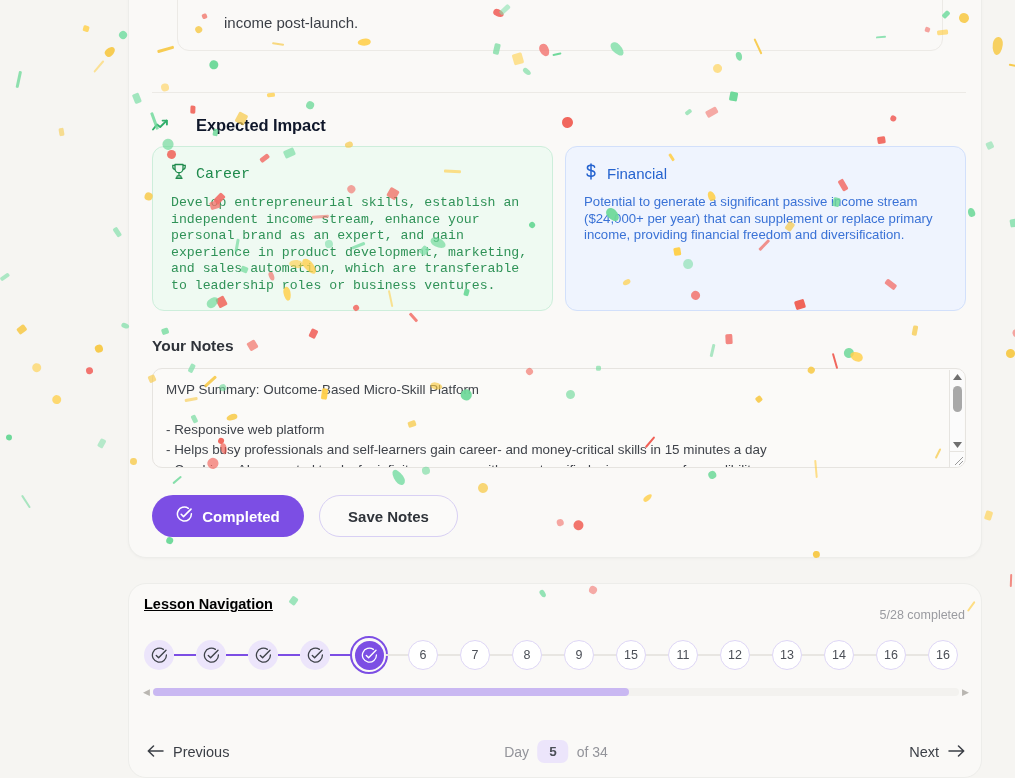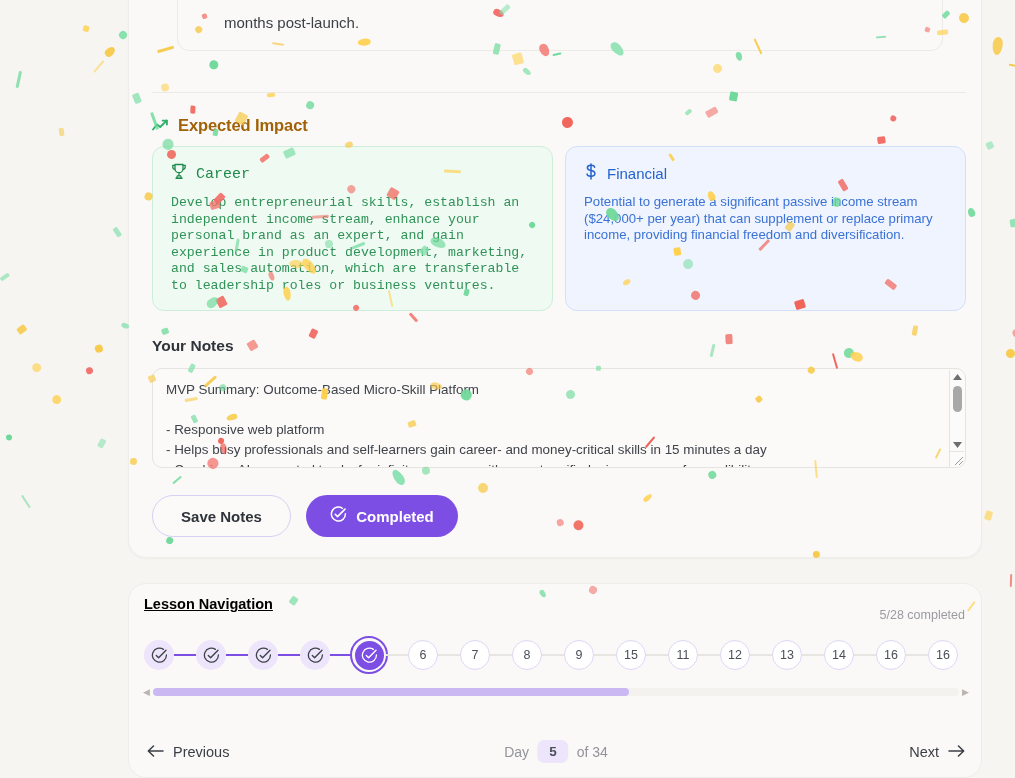--- a/index.html
+++ b/index.html
@@ -72,22 +72,23 @@
     left: 152px;
     top: 116px;
     display: flex;
     align-items: center;
     gap: 9px;
   }
   .impact-head .ih-icon { display: flex; align-items: center; }
   .impact-head .ih-title {
     font-size: 16.5px;
     font-weight: bold;
-    color: #a16207;
+    color: #0f172a;
     letter-spacing: -0.1px;
+    margin-left: 18px;
   }
 
   .impact-grid {
     position: absolute;
     left: 152px;
     top: 146px;
     width: 814px;
     display: flex;
     gap: 12px;
   }
@@ -393,21 +394,21 @@
   .cf { position: absolute; }
 </style>
 </head>
 <body>
 
 <div id="page">
 
   <div class="lesson-card">
 
     <div class="inner-box">
-      <div class="line-text">months post-launch.</div>
+      <div class="line-text">income post-launch.</div>
     </div>
 
   </div>
 
   <div class="divider"></div>
 
   <div class="impact-head">
     <span class="ih-icon">
       <svg width="17" height="13" viewBox="0 0 17 13">
         <path d="M1 10.5 L5 5.5 L8.2 8 L14.6 1.6" fill="none" stroke="#2fae6a" stroke-width="1.9" stroke-linecap="round" stroke-linejoin="round"></path>
@@ -474,31 +475,31 @@
     </div>
 
     <div class="resize-grip">
       <svg width="15" height="15" viewBox="0 0 15 15">
         <path d="M13 5 L5 13 M13 9 L9 13" stroke="#9a9a9a" stroke-width="1" fill="none"></path>
       </svg>
     </div>
   </div>
 
   <div class="btn-row">
-    <div class="btn btn-save">
-      <span>Save Notes</span>
-    </div>
     <div class="btn btn-done">
       <span>
         <svg width="17" height="17" viewBox="0 0 17 17">
           <path d="M15.4 7.8 A7 7 0 1 1 12.4 2.3" fill="none" stroke="#ffffff" stroke-width="1.5" stroke-linecap="round"></path>
           <path d="M5.2 8.3 L7.5 10.6 L15 3.1" fill="none" stroke="#ffffff" stroke-width="1.6" stroke-linecap="round" stroke-linejoin="round"></path>
         </svg>
       </span>
       <span>Completed</span>
+    </div>
+    <div class="btn btn-save">
+      <span>Save Notes</span>
     </div>
   </div>
 
   <div class="nav-card">
     <div class="nav-title">Lesson Navigation</div>
     <div class="nav-count">5/28 completed</div>
 
     <div class="steps" id="steps">
         <div class="step done">
           <svg width="17" height="17" viewBox="0 0 17 17">

